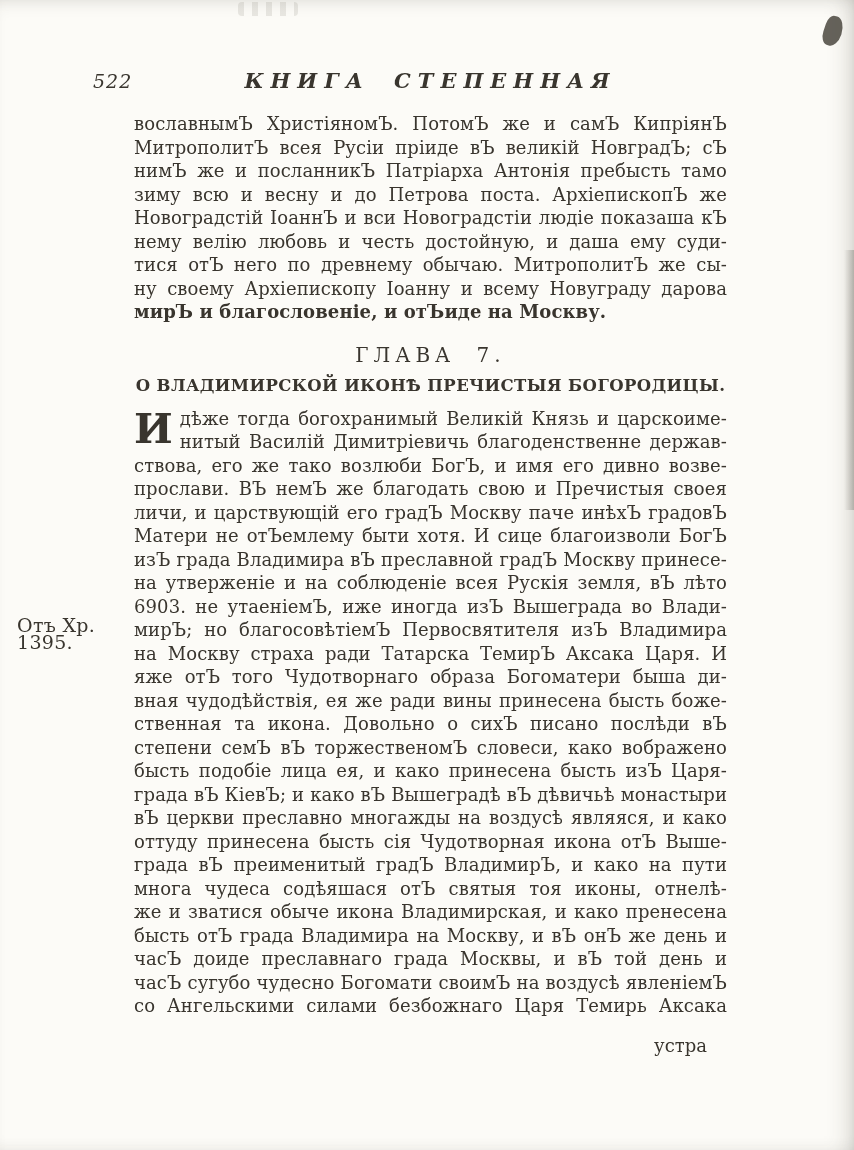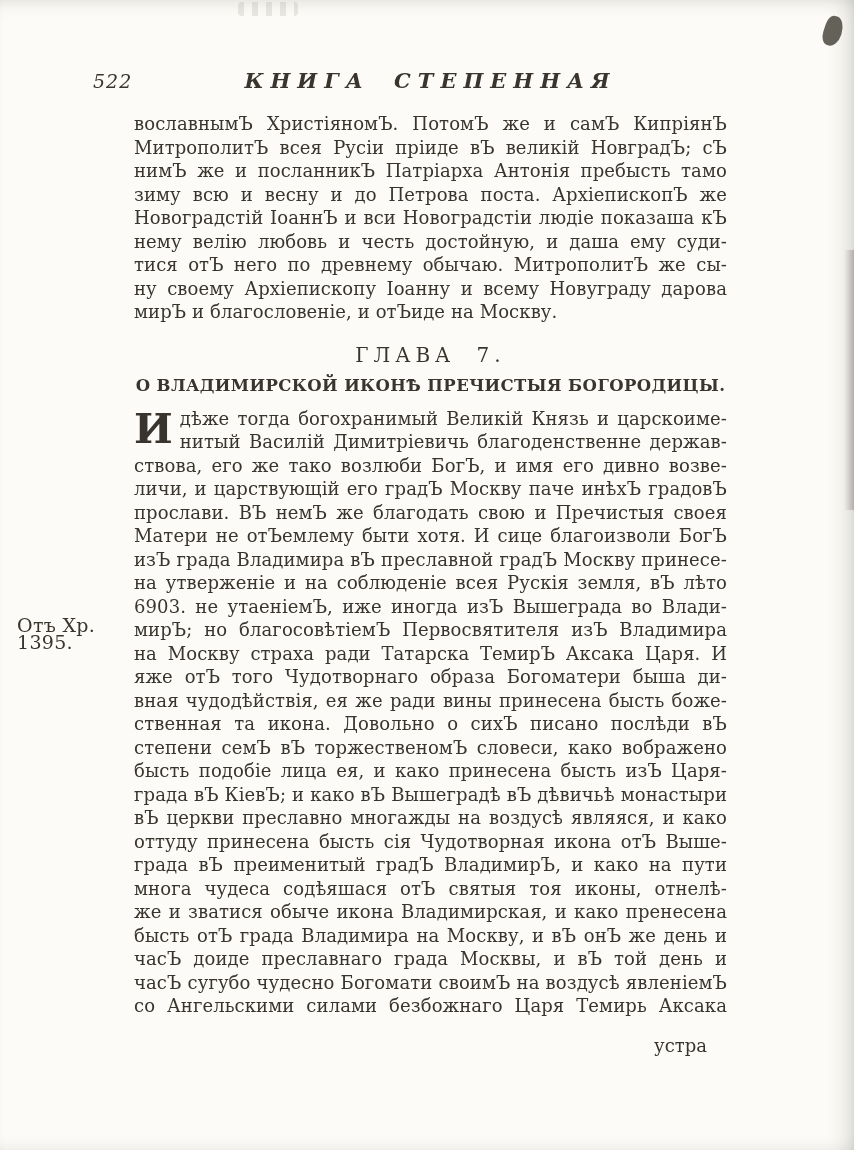--- a/index.html
+++ b/index.html
@@ -76,20 +76,21 @@
   .lines .line {
     font-size: 18px;
     line-height: 23.5px;
     letter-spacing: 0.1px;
     text-align: justify;
     text-align-last: justify;
     white-space: normal;
   }
   .lines.last-left .line:last-child {
     text-align-last: left;
+    font-weight: bold;
   }
 
   .chapter-heading {
     margin-top: 18px;
     text-align: center;
     font-size: 20px;
     line-height: 26px;
     letter-spacing: 5px;
     word-spacing: 10px;
   }
@@ -166,22 +167,22 @@
 
     <div class="chapter-heading">ГЛАВА 7.</div>
     <div class="chapter-title">О ВЛАДИМИРСКОЙ ИКОНѢ ПРЕЧИСТЫЯ БОГОРОДИЦЫ.</div>
 
     <div class="para dropcap-para">
       <span class="dropcap">И</span>
       <div class="lines">
           <div class="line">дѣже тогда богохранимый Великій Князь и царскоиме-</div>
           <div class="line">нитый Василій Димитріевичь благоденственне держав-</div>
           <div class="line">ствова, его же тако возлюби БогЪ, и имя его дивно возве-</div>
+          <div class="line">прослави. ВЪ немЪ же благодать свою и Пречистыя своея</div>
           <div class="line">личи, и царствующій его градЪ Москву паче инѣхЪ градовЪ</div>
-          <div class="line">прослави. ВЪ немЪ же благодать свою и Пречистыя своея</div>
           <div class="line">Матери не отЪемлему быти хотя. И сице благоизволи БогЪ</div>
           <div class="line">изЪ града Владимира вЪ преславной градЪ Москву принесе-</div>
           <div class="line">на утверженіе и на соблюденіе всея Рускія земля, вЪ лѣто</div>
           <div class="line">6903. не утаеніемЪ, иже иногда изЪ Вышеграда во Влади-</div>
           <div class="line">мирЪ; но благосовѣтіемЪ Первосвятителя изЪ Владимира</div>
           <div class="line">на Москву страха ради Татарска ТемирЪ Аксака Царя. И</div>
           <div class="line">яже отЪ того Чудотворнаго образа Богоматери быша ди-</div>
           <div class="line">вная чудодѣйствія, ея же ради вины принесена бысть боже-</div>
           <div class="line">ственная та икона. Довольно о сихЪ писано послѣди вЪ</div>
           <div class="line">степени семЪ вЪ торжественомЪ словеси, како вображено</div>

